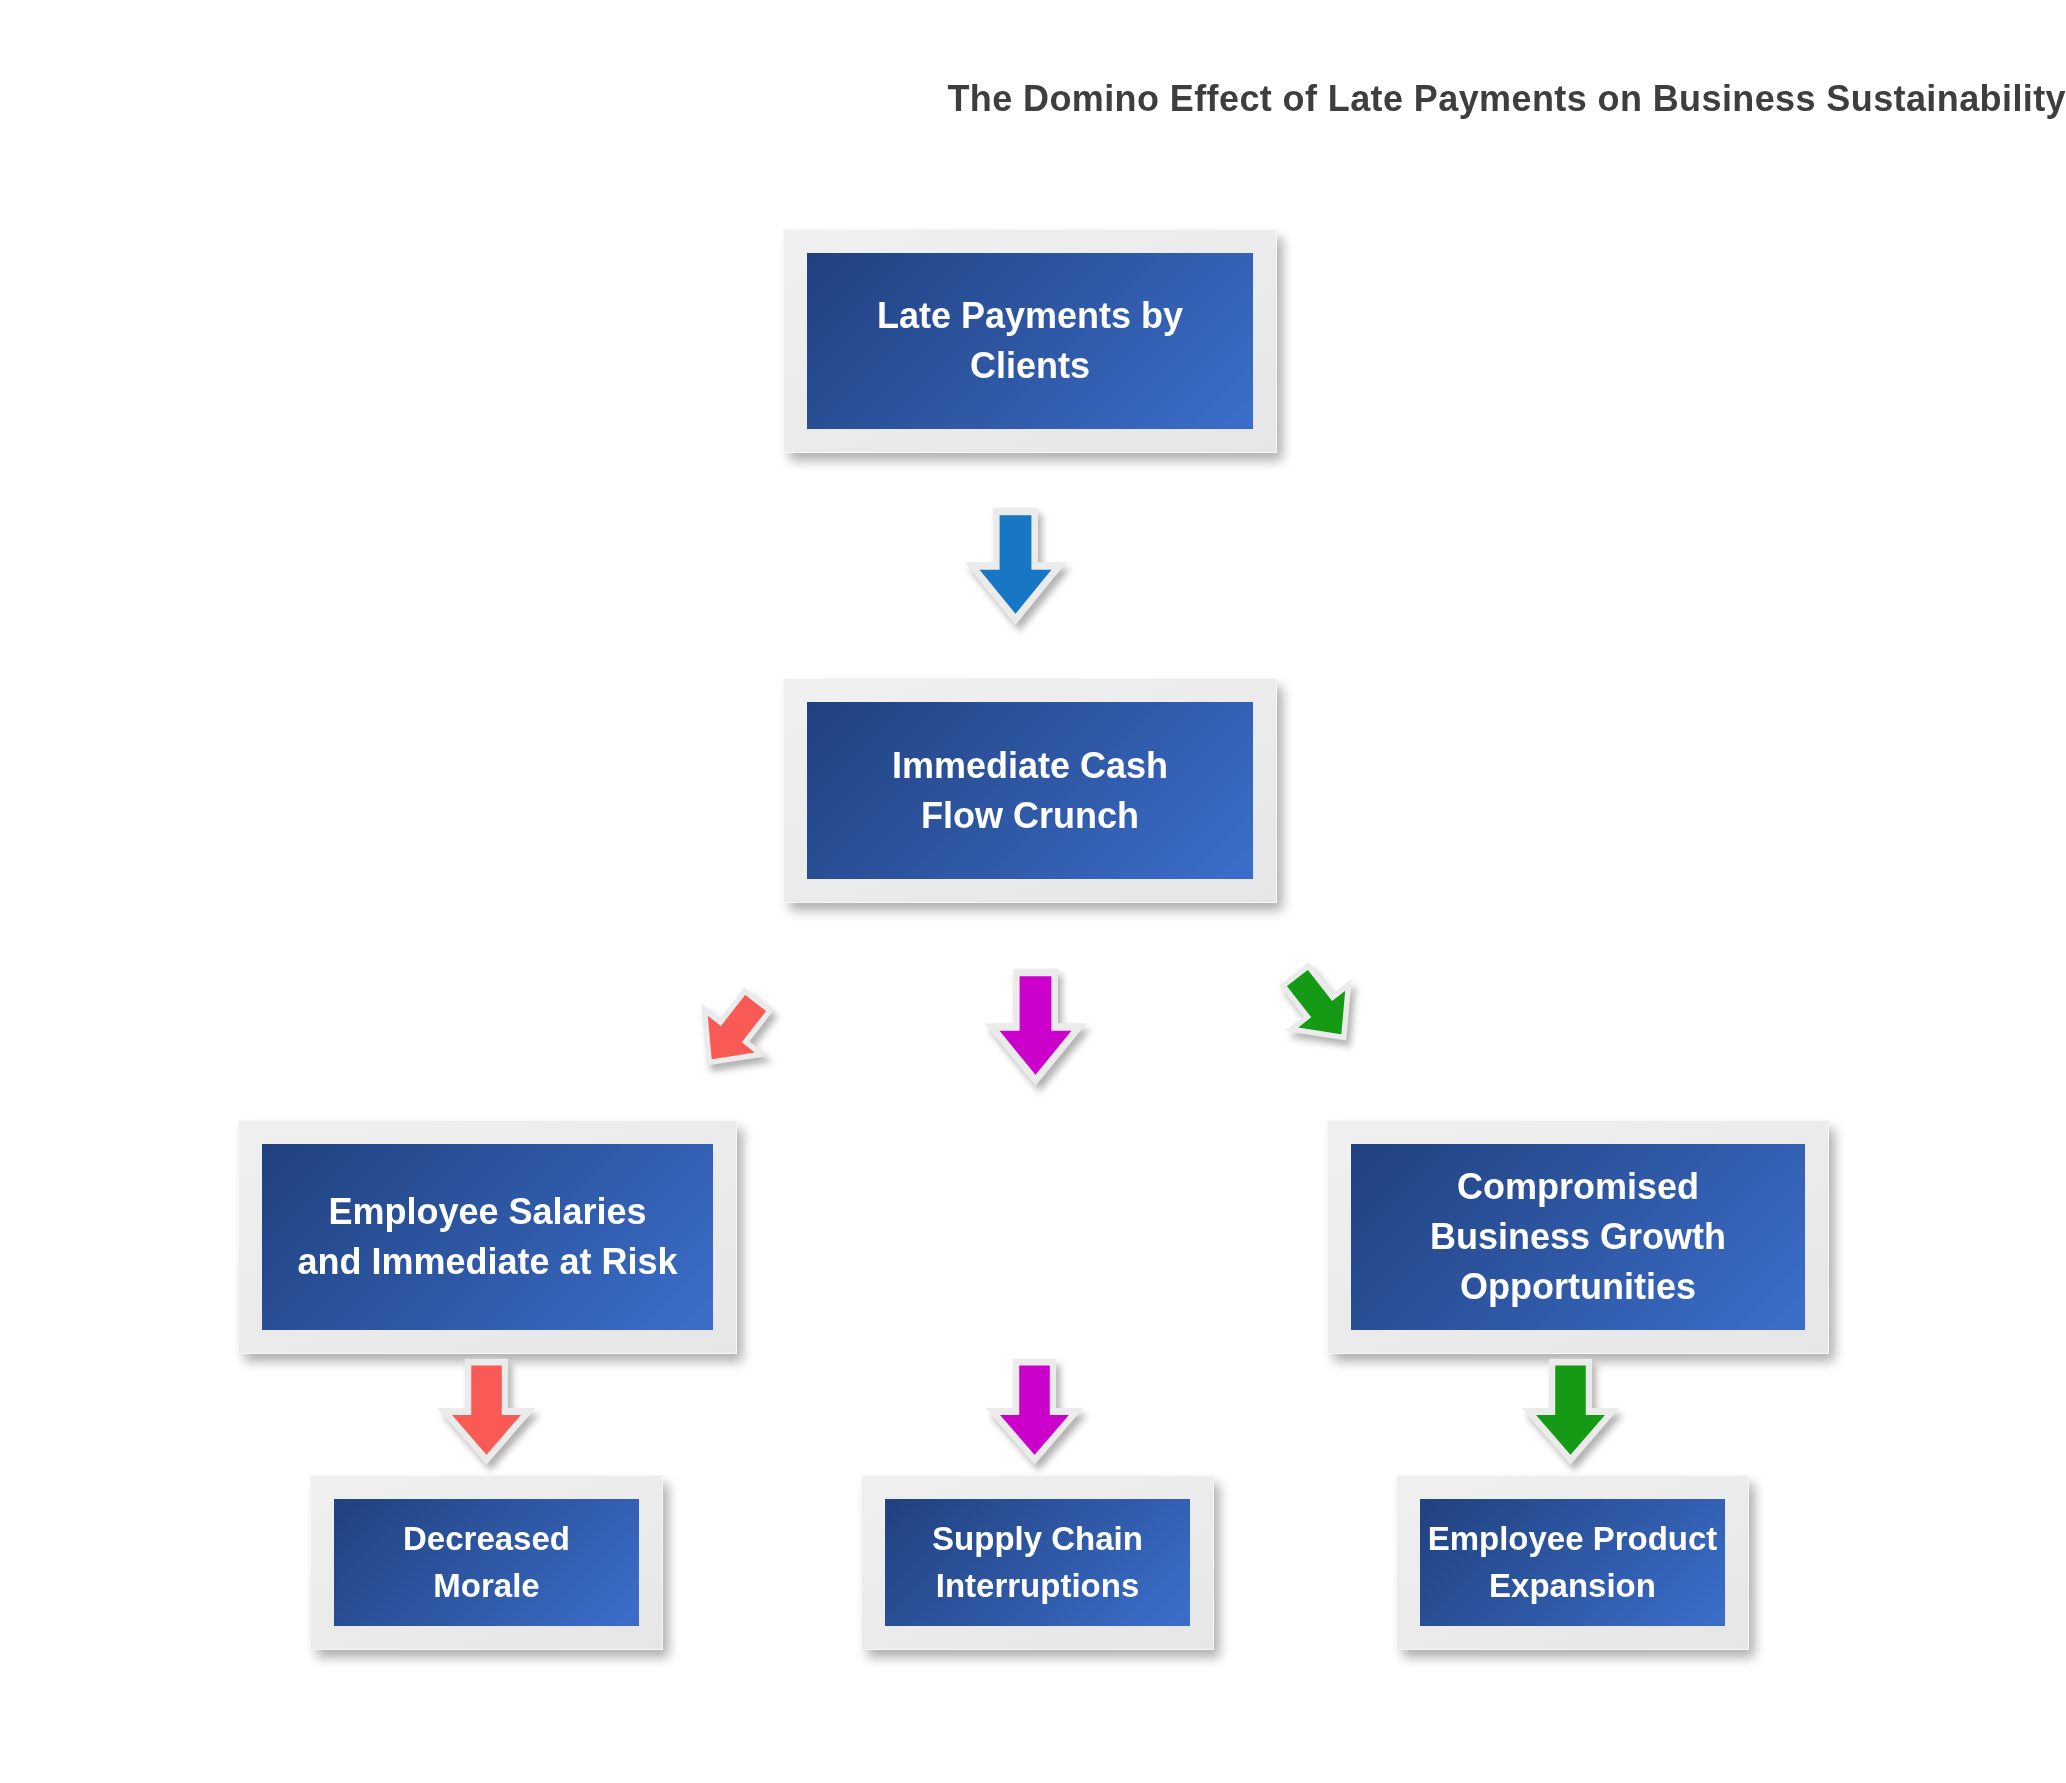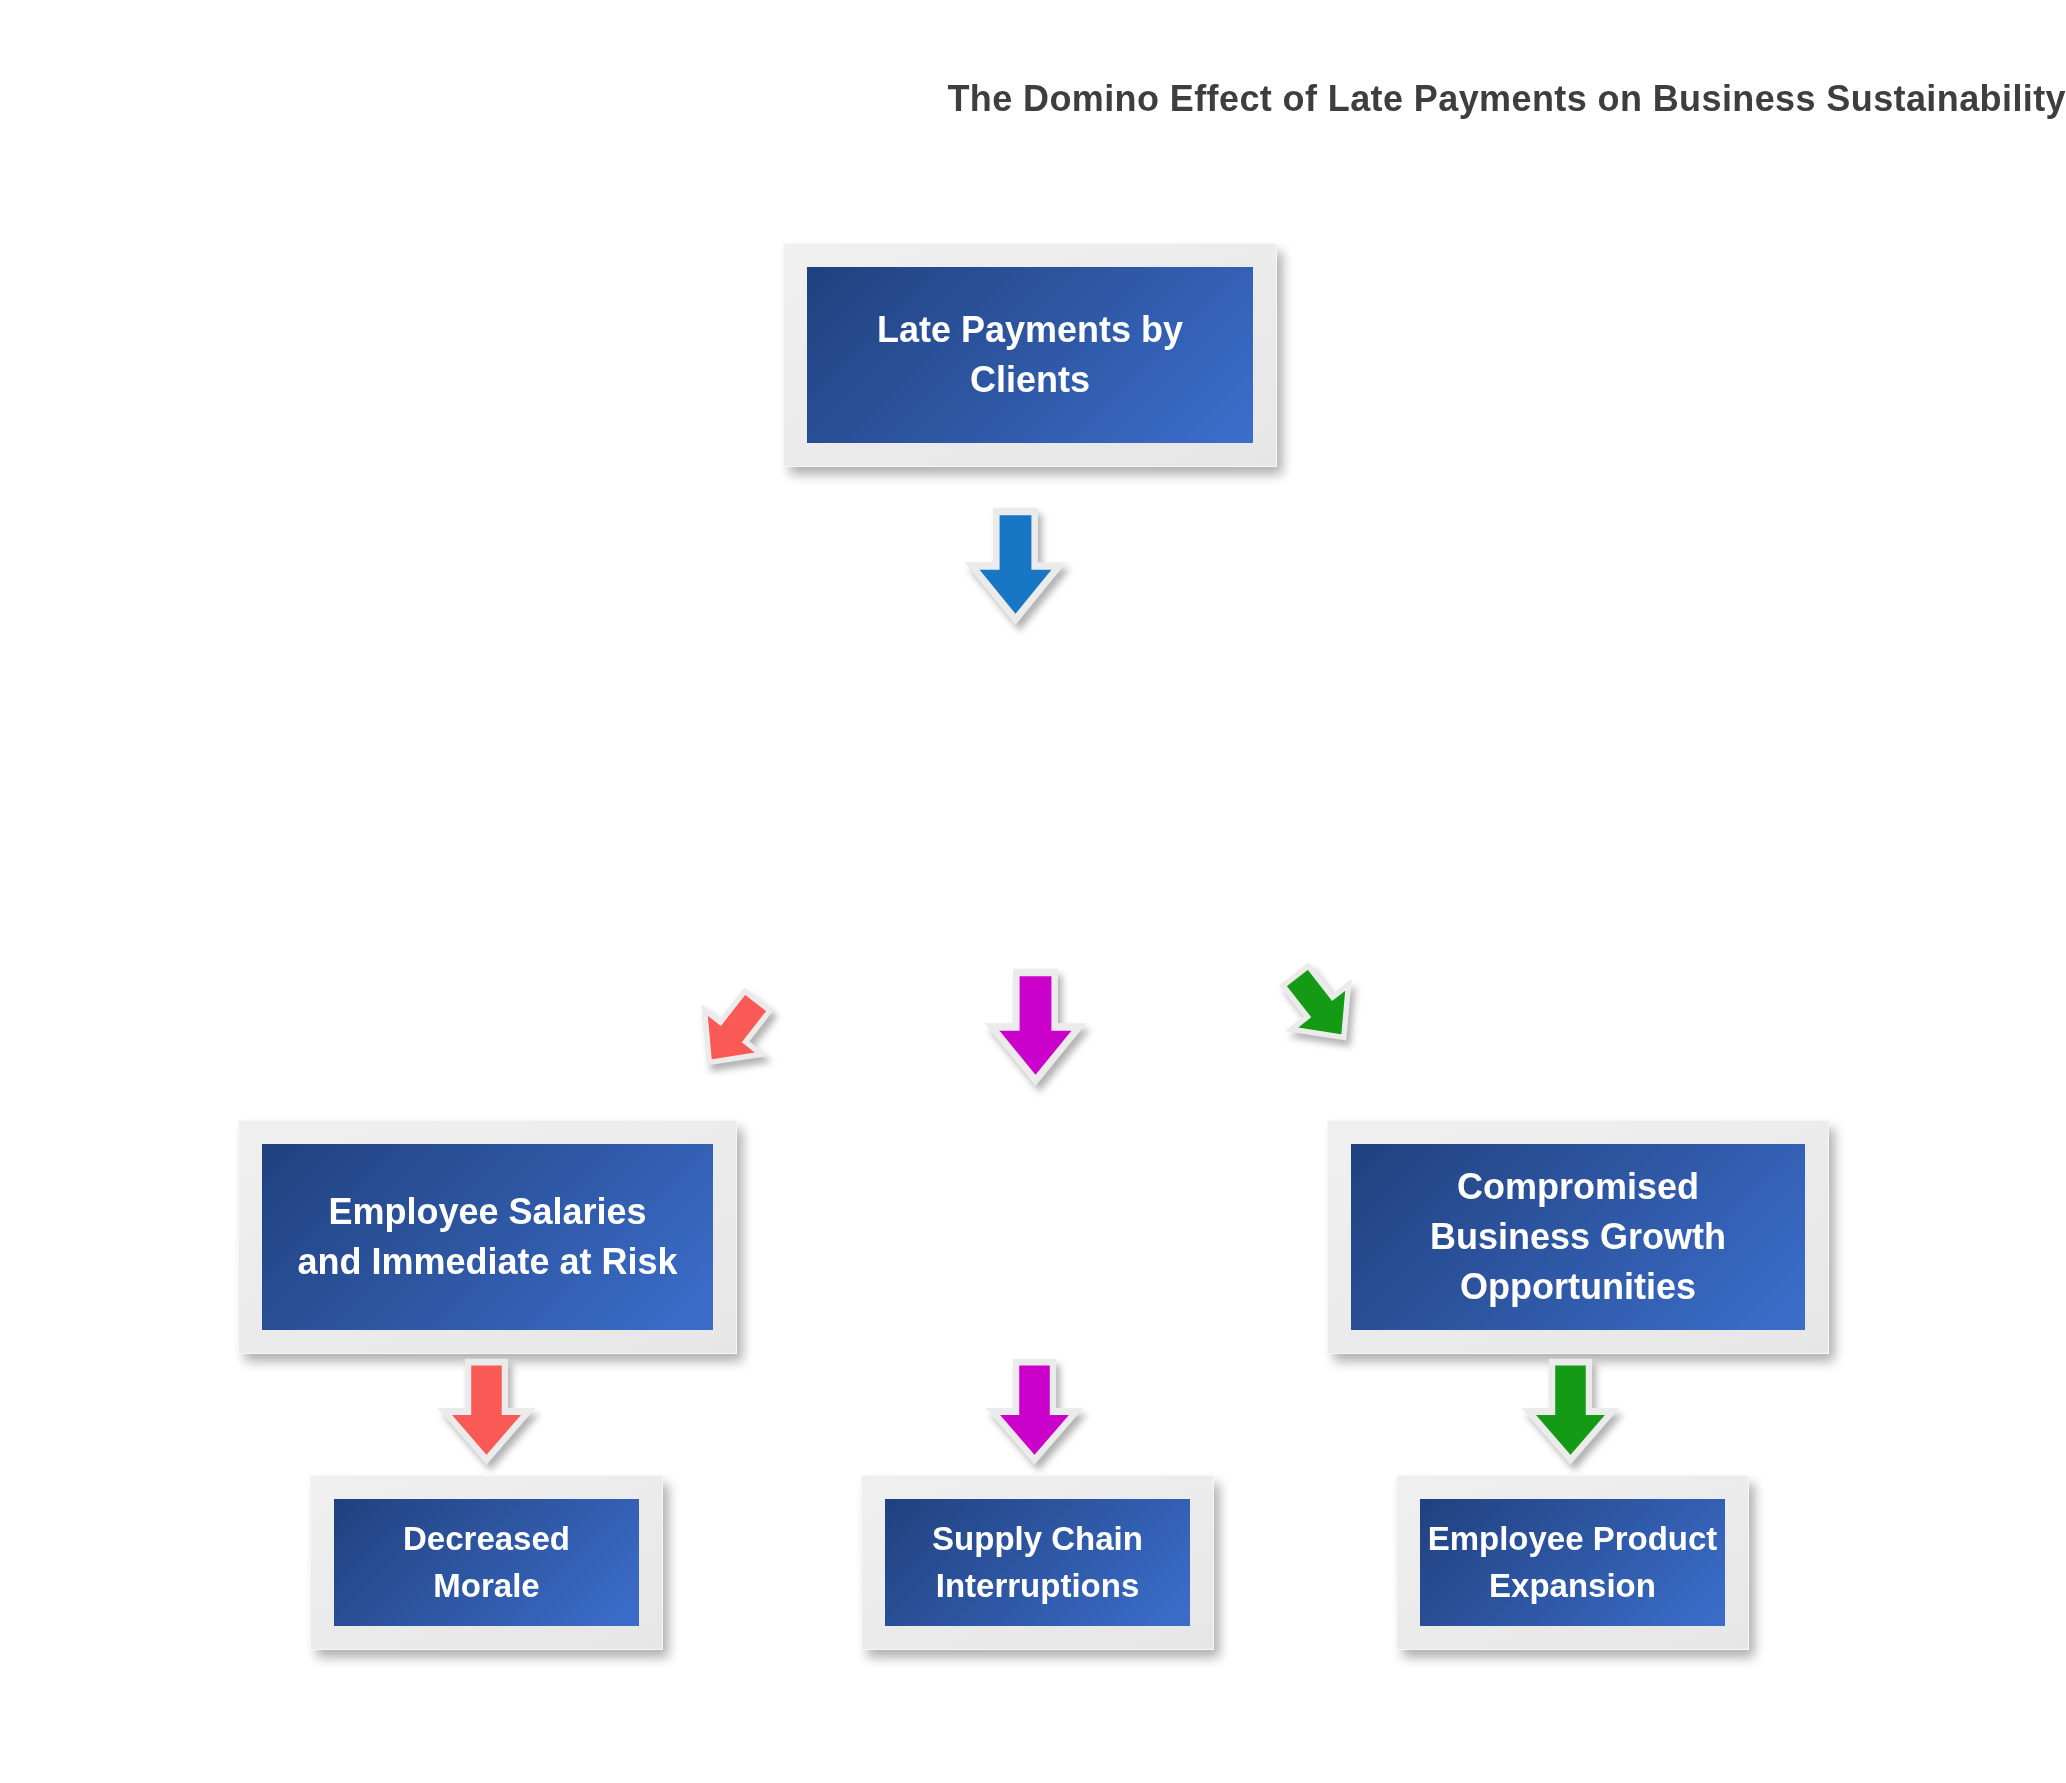--- a/index.html
+++ b/index.html
@@ -45,21 +45,21 @@
   .node-label {
     color: #ffffff;
     font-weight: bold;
     text-align: center;
     white-space: pre-line;
   }
   .big .node-label   { font-size: 36px; line-height: 1.38; }
   .small .node-label { font-size: 33px; line-height: 1.40; }
 
   
-  #node-late       { left: 783px; top: 243px;  width: 494px; height: 224px; }
+  #node-late       { left: 783px; top: 229px;  width: 494px; height: 224px; }
   #node-cash       { left: 783px; top: 678px;  width: 494px; height: 225px; }
   #node-salaries   { left: 238px;  top: 1120px; width: 499px; height: 234px; }
   #node-suppliers  { left: 783px; top: 1120px; width: 500px; height: 234px; }
   #node-growth     { left: 1327px; top: 1120px; width: 502px; height: 234px; }
   #node-morale     { left: 310px;  top: 1475px; width: 353px; height: 175px; }
   #node-supply     { left: 861px; top: 1475px; width: 353px; height: 175px; }
   #node-expansion  { left: 1396px; top: 1475px; width: 353px; height: 175px; }
 
   .arrow {
     position: absolute;
@@ -101,20 +101,26 @@
 Clients</div>
     </div>
   </div>
 
   <div class="arrow" id="arrow-blue">
     <svg viewBox="0 0 100 100" preserveAspectRatio="none">
       <polygon points="31,3 69,3 69,50 93,50 50,96 7,50 31,50" fill="#1877c5"></polygon>
     </svg>
   </div>
 
+  <div class="node big" id="node-cash">
+    <div class="node-inner">
+      <div class="node-label">Immediate Cash
+Flow Crunch</div>
+    </div>
+  </div>
 
   <div class="arrow rot-left" id="arrow-red1">
     <svg viewBox="0 0 100 100">
       <polygon points="31,3 69,3 69,50 93,50 50,96 7,50 31,50" fill="#fa5a55"></polygon>
     </svg>
   </div>
   <div class="arrow" id="arrow-mag1">
     <svg viewBox="0 0 100 100" preserveAspectRatio="none">
       <polygon points="31,3 69,3 69,50 93,50 50,96 7,50 31,50" fill="#cb00cb"></polygon>
     </svg>

